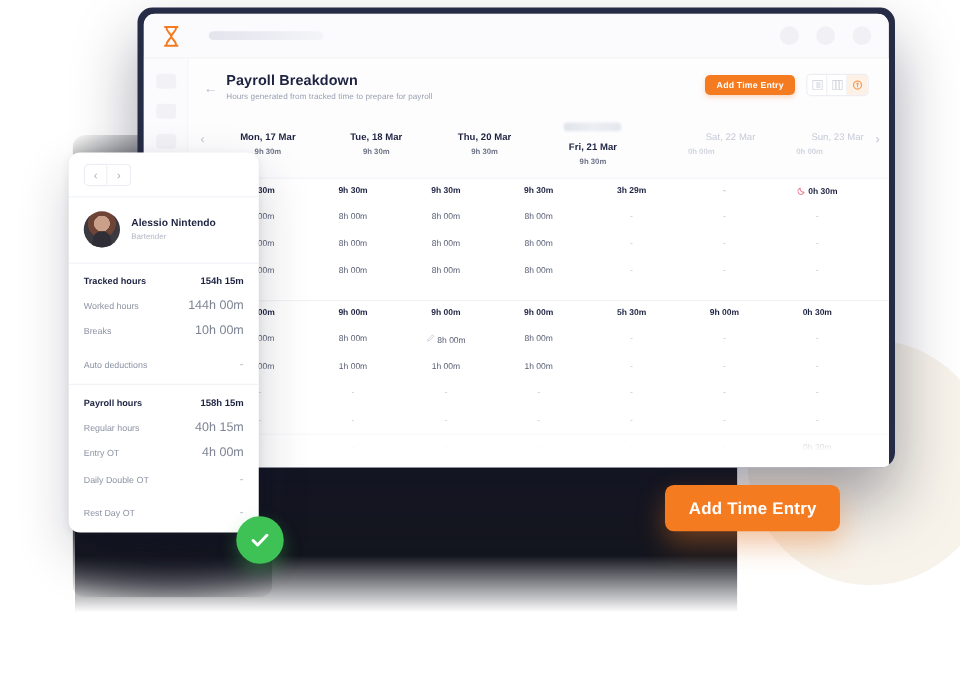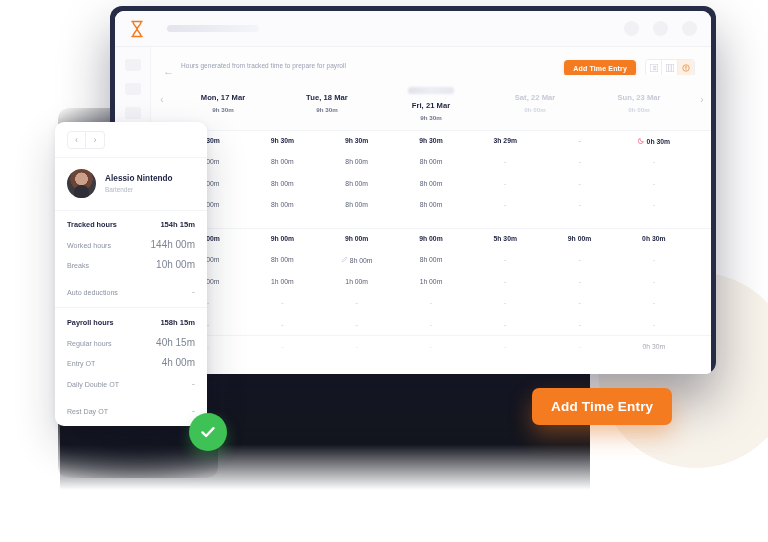--- a/index.html
+++ b/index.html
@@ -94,21 +94,21 @@
   .nav-chev.left{ left:6px; } .nav-chev.right{ right:4px; }
   .dcol{ flex:1; text-align:center; position:relative; }
   .dcol .badge{
     display:inline-block; height:7px; width:46px; border-radius:3px;
     background:linear-gradient(90deg,#e1e3ea,#eceef4,#e5e7ee);
     filter:blur(.8px); margin-bottom:3px;
   }
   .dcol .badge-spacer{ display:block; height:10px; }
   .dcol .dname{ font-size:7.6px; font-weight:700; color:#1d2240; letter-spacing:.05px; }
   .dcol .dhours{ font-size:6.2px; font-weight:700; color:#6f7588; margin-top:4px; }
-  .dcol.muted .dname{ color:#c6c9d6; font-weight:700; }
+  .dcol.muted .dname{ color:#c6c9d6; font-weight:400;text-align:right; }
   .dcol.muted .dhours{ color:#d2d5df; }
 
   
   .grid-wrap{ position:relative; background:#fff; }
   .grow{ display:flex; align-items:center; padding:0 20px; height:21.5px; }
   .grow.sep{ border-top:1px solid #f2f3f7; }
   .gcell{ flex:1; text-align:center; font-size:6.8px; color:#585e73; font-weight:400; position:relative; }
   .grow.strong .gcell{ font-weight:700; color:#1d2240; }
   .gcell.dim{ color:#c9ccd7; }
   .dash{ color:#c4c7d3; font-size:7px; }
@@ -224,20 +224,21 @@
           <i></i>
           <i></i>
           <i></i>
           <i></i>
         </div>
 
         <div class="content">
 
           <div class="page-head">
             <span class="back-arrow">←</span>
+            <div class="page-title">Payroll Breakdown</div>
             <div class="page-sub">Hours generated from tracked time to prepare for payroll</div>
 
             <div class="head-actions">
               <button class="cta-sm">Add Time Entry</button>
               <div class="seg">
                 <button>
                   <svg width="8" height="8" viewBox="0 0 8 8">
                     <rect x="0" y="0" width="8" height="8" rx="1" fill="none" stroke="#c9ccd7" stroke-width="1"></rect>
                     <path d="M3 2.4h3.4M3 4h3.4M3 5.6h3.4" stroke="#c9ccd7" stroke-width=".8"></path>
                   </svg>
@@ -265,20 +266,25 @@
                 <div class="dcol">
                   <span class="badge-spacer"></span>
                   <div class="dname">Mon, 17 Mar</div>
                   <div class="dhours">9h 30m</div>
                 </div>
                 <div class="dcol">
                   <span class="badge-spacer"></span>
                   <div class="dname">Tue, 18 Mar</div>
                   <div class="dhours">9h 30m</div>
                 </div>
+                <div class="dcol">
+                  <span class="badge-spacer"></span>
+                  <div class="dname">Thu, 20 Mar</div>
+                  <div class="dhours">9h 30m</div>
+                </div>
                 <div class="dcol"><span class="badge"></span><div class="dname">Fri, 21 Mar</div><div class="dhours">9h 30m</div></div>
                 <div class="dcol muted">
                   <span class="badge-spacer"></span>
                   <div class="dname">Sat, 22 Mar</div>
                   <div class="dhours">0h 00m</div>
                 </div>
                 <div class="dcol muted">
                   <span class="badge-spacer"></span>
                   <div class="dname">Sun, 23 Mar</div>
                   <div class="dhours">0h 00m</div>

